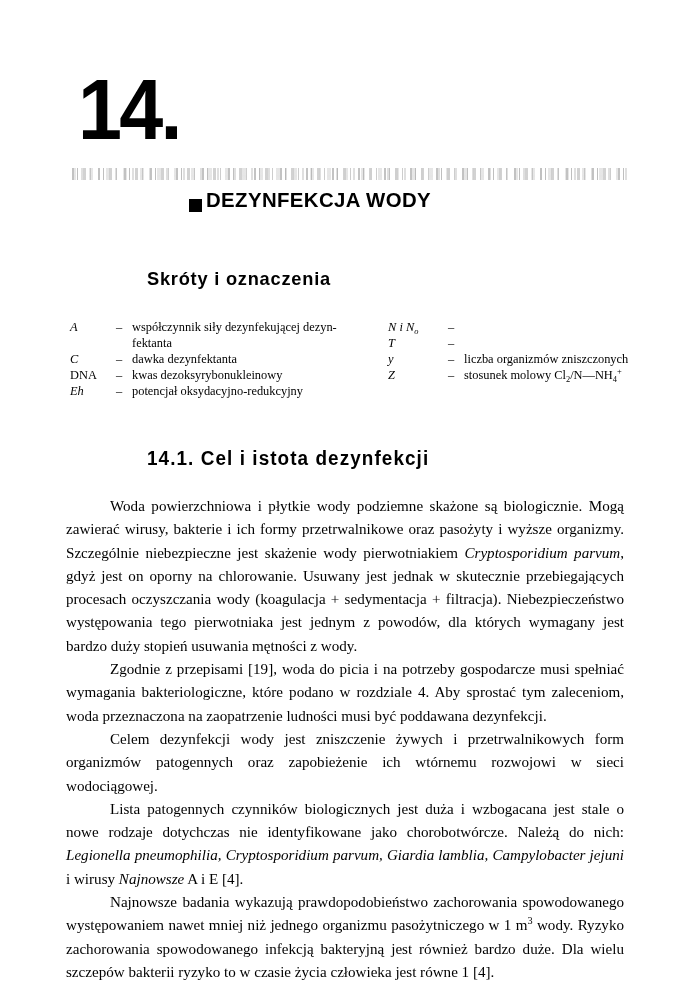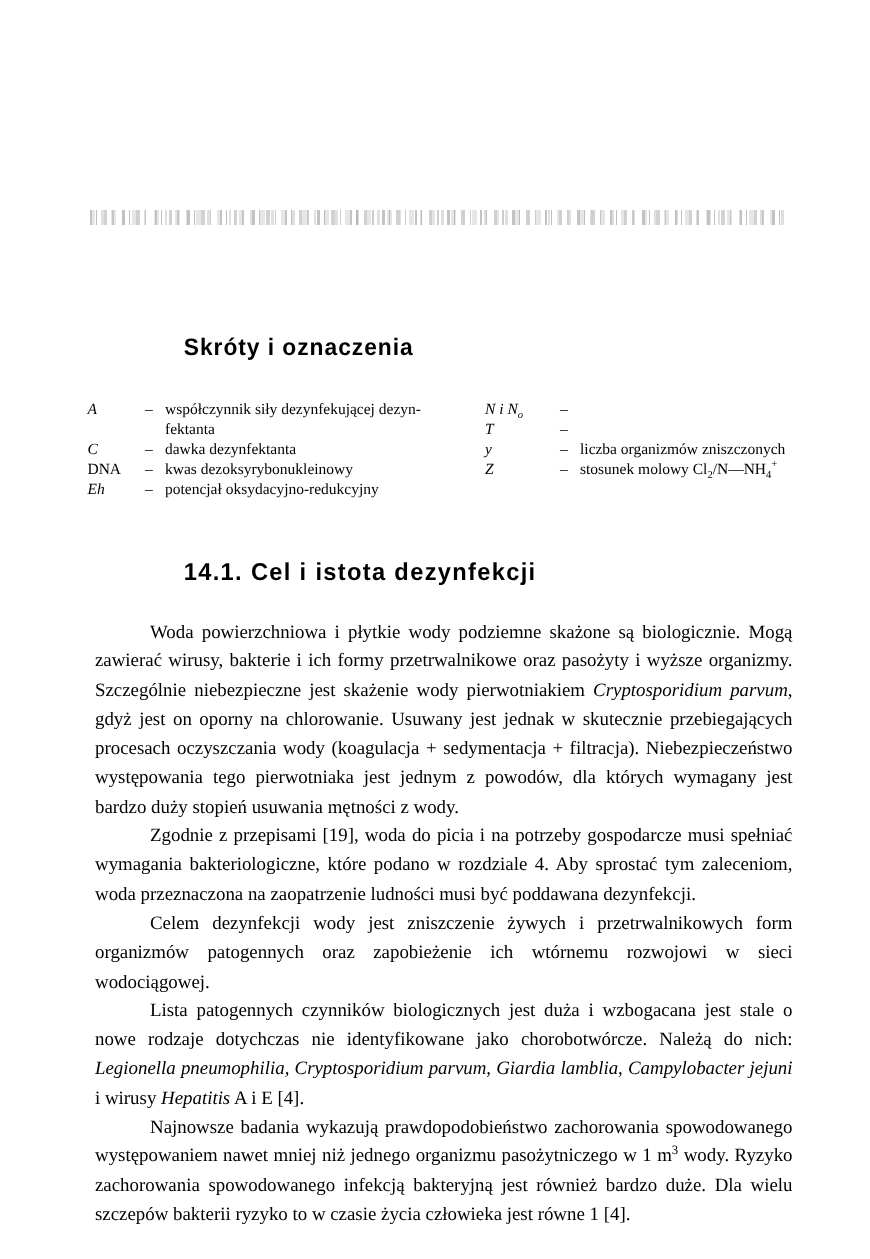--- a/index.html
+++ b/index.html
@@ -153,39 +153,44 @@
     font-size: 19.5px;
     letter-spacing: 1.1px;
     transform: scaleX(0.97);
     transform-origin: left top;
     white-space: nowrap;
   }
 
   
   .body-text {
     position: absolute;
-    left: 76px;
+    left: 66px;
     top: 495px;
     width: 558px;
     font-size: 15.1px;
     line-height: 23.3px;
     text-align: justify;
     text-justify: inter-word;
   }
   .body-text p {
     margin: 0;
     text-indent: 44px;
   }
   .body-text p i { font-style: italic; }
 </style>
 </head>
 <body>
 
 <div class="page">
 
+  <div class="chapter-header">
+    <div class="chapter-number">14.</div>
+    <div class="chapter-bullet"></div>
+    <div class="chapter-title">DEZYNFEKCJA WODY</div>
+  </div>
 
   <div class="scan-band"></div>
 
   <div class="abbrev-heading">Skróty i oznaczenia</div>
 
   <div class="abbrev-block">
     <div class="abbrev-col">
 
       <div class="abbrev-row">
         <span class="abbrev-sym">A</span>
@@ -243,19 +248,19 @@
   <div class="section-heading">14.1. Cel i istota dezynfekcji</div>
 
   <div class="body-text">
 
     <p><span>Woda powierzchniowa i płytkie wody podziemne skażone są biologicznie. Mogą zawierać wirusy, bakterie i ich formy przetrwalnikowe oraz pasożyty i wyższe organizmy. Szczególnie niebezpieczne jest skażenie wody pierwotniakiem </span><i>Cryptosporidium parvum</i><span>, gdyż jest on oporny na chlorowanie. Usuwany jest jednak w skutecznie przebiegających procesach oczyszczania wody (koagulacja + sedymentacja + filtracja). Niebezpieczeństwo występowania tego pierwotniaka jest jednym z powodów, dla których wymagany jest bardzo duży stopień usuwania mętności z wody.</span></p>
 
     <p>Zgodnie z przepisami [19], woda do picia i na potrzeby gospodarcze musi spełniać wymagania bakteriologiczne, które podano w rozdziale 4. Aby sprostać tym zaleceniom, woda przeznaczona na zaopatrzenie ludności musi być poddawana dezynfekcji.</p>
 
     <p>Celem dezynfekcji wody jest zniszczenie żywych i przetrwalnikowych form organizmów patogennych oraz zapobieżenie ich wtórnemu rozwojowi w sieci wodociągowej.</p>
 
-    <p><span>Lista patogennych czynników biologicznych jest duża i wzbogacana jest stale o nowe rodzaje dotychczas nie identyfikowane jako chorobotwórcze. Należą do nich: </span><i>Legionella pneumophilia, Cryptosporidium parvum, Giardia lamblia, Campylobacter jejuni</i><span> i wirusy </span><i>Hepatitis</i><span> A i E [4].</span></p>
+    <p><span>Lista patogennych czynników biologicznych jest duża i wzbogacana jest stale o nowe rodzaje dotychczas nie identyfikowane jako chorobotwórcze. Należą do nich: </span><i>Legionella pneumophilia, Cryptosporidium parvum, Giardia lamblia, Campylobacter jejuni</i><span> i wirusy </span><i>Najnowsze</i><span> A i E [4].</span></p>
 
     <p><span>Najnowsze badania wykazują prawdopodobieństwo zachorowania spowodowanego występowaniem nawet mniej niż jednego organizmu pasożytniczego w 1 m</span><sup>3</sup><span> wody. Ryzyko zachorowania spowodowanego infekcją bakteryjną jest również bardzo duże. Dla wielu szczepów bakterii ryzyko to w czasie życia człowieka jest równe 1 [4].</span></p>
 
   </div>
 
 </div>
 
 </body></html>

